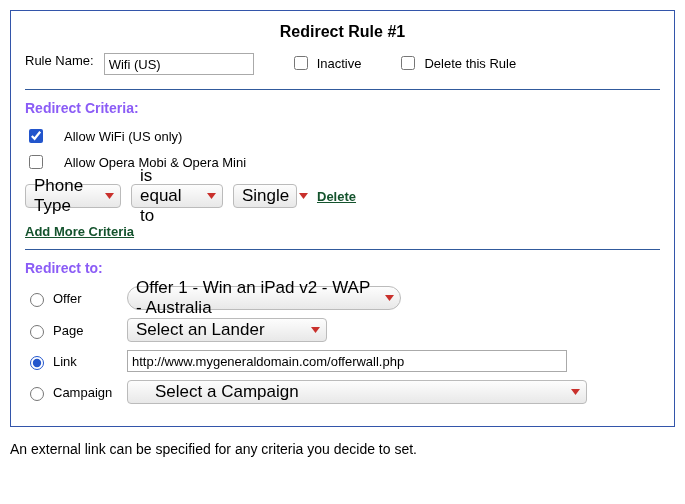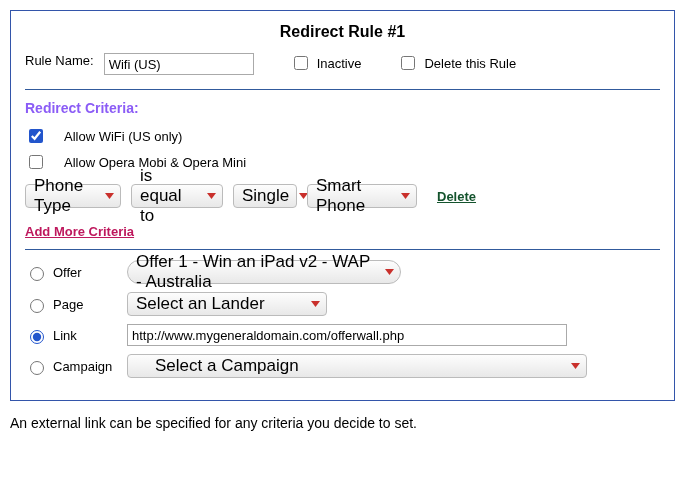--- a/index.html
+++ b/index.html
@@ -89,21 +89,21 @@
   }
   .dd .caret svg { display:block; }
   .link-red {
     color: #14532d;
     font-weight: bold;
     text-decoration: underline;
     margin-left: 10px;
     cursor: pointer;
   }
   .link-blue {
-    color: #be185d;
+    color: #14532d;
     font-weight: bold;
     text-decoration: underline;
     margin: 8px 0 6px 0;
     display: inline-block;
     cursor: pointer;
   }
   .target-row {
     display: flex;
     align-items: center;
     gap: 10px;
@@ -183,35 +183,28 @@
         </span>
     </div>
     <div class="dd dd-single">
       <span>Single</span>
       <span class="caret">
           <svg width="9" height="6">
             <polygon points="0,0 9,0 4.5,6" fill="#c9302c"></polygon>
           </svg>
         </span>
     </div>
-    <div class="dd dd-smart">
-      <span>Smart Phone</span>
-      <span class="caret">
-          <svg width="9" height="6">
-            <polygon points="0,0 9,0 4.5,6" fill="#c9302c"></polygon>
-          </svg>
-        </span>
-    </div>
     <a class="link-red">Delete</a>
   </div>
 
   <a class="link-blue">Add More Criteria</a>
 
   <hr class="hr">
 
+  <div class="section-heading">Redirect to:</div>
 
   <div class="target-row">
     <label class="radio-label">
       <input type="radio" name="target" style="">
       <span>Offer</span>
     </label>
     <div class="dd dd-offer">
       <span>Offer 1 - Win an iPad v2 - WAP - Australia</span>
       <span class="caret">
           <svg width="9" height="6">

